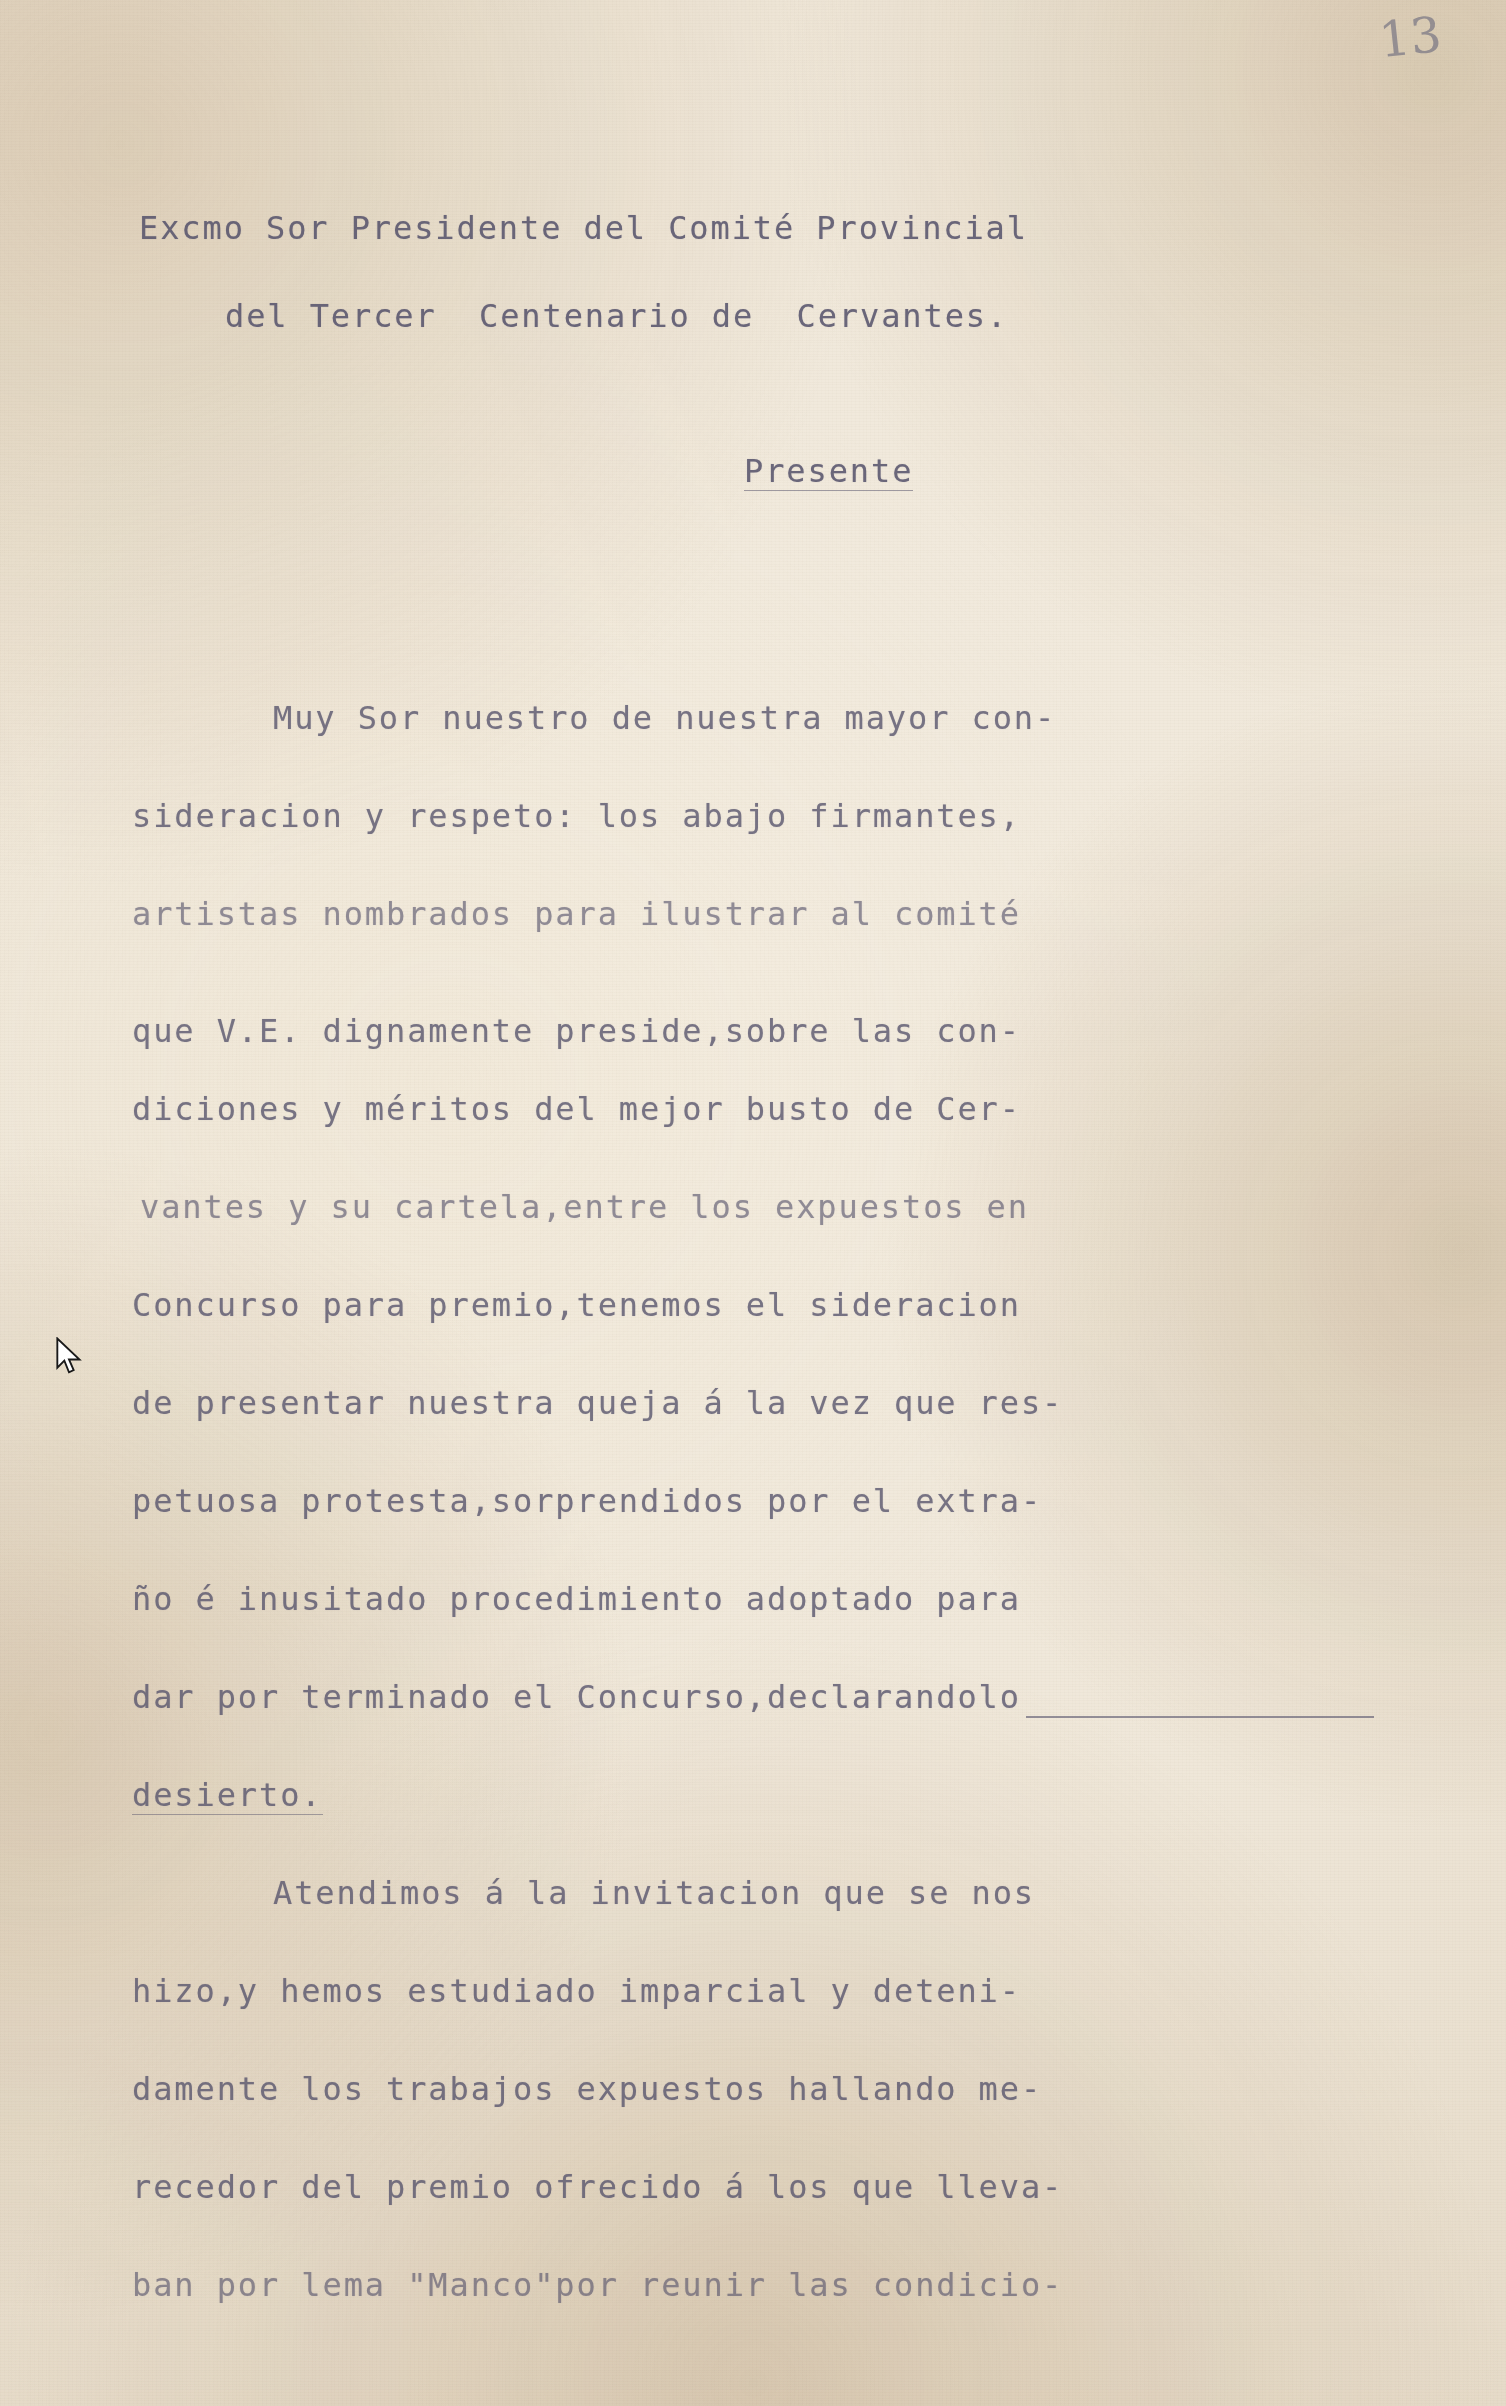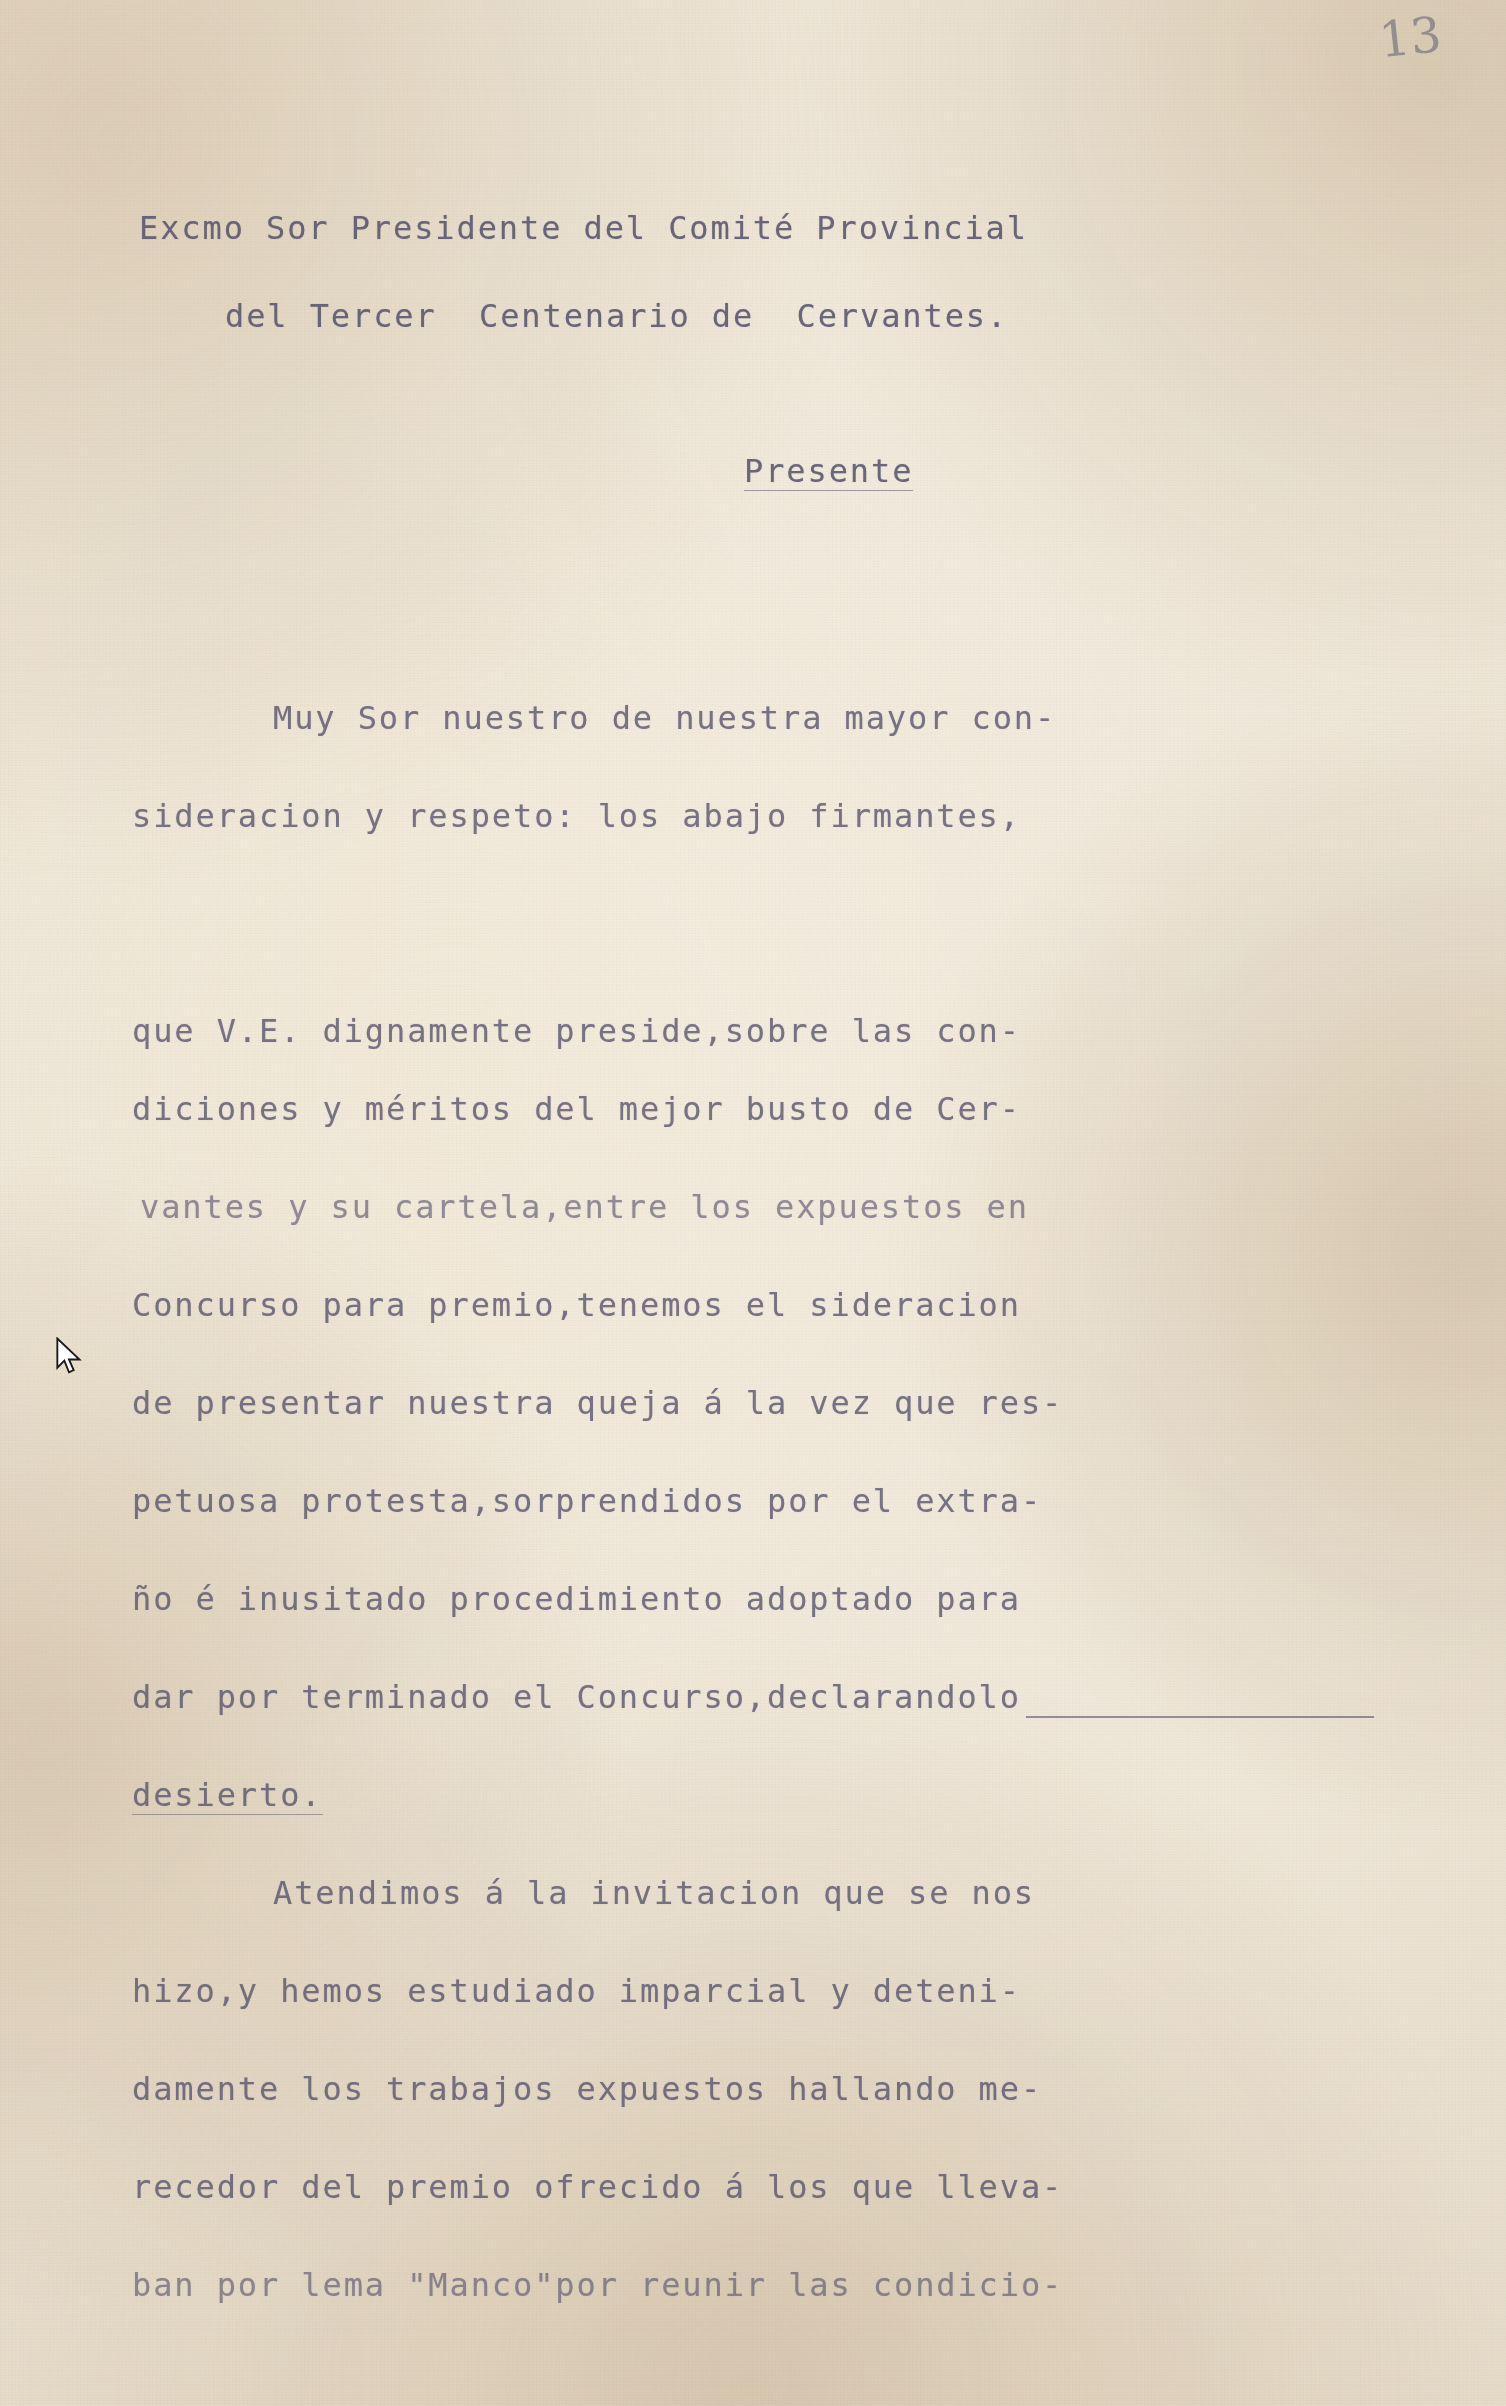--- a/index.html
+++ b/index.html
@@ -100,20 +100,21 @@
 
     <div class="page-number">13</div>
 
     <div class="tw strong" style="left:139px; top:209px;">Excmo Sor Presidente del Comité Provincial</div>
     <div class="tw strong" style="left:193px; top:297px;margin-left:32px;">del Tercer  Centenario de  Cervantes.</div>
 
     <div class="tw strong underline-word" style="left:744px; top:452px;">Presente</div>
 
     <div class="tw" style="left:273px; top:699px;">Muy Sor nuestro de nuestra mayor con-</div>
     <div class="tw" style="left:132px; top:797px;">sideracion y respeto: los abajo firmantes,</div>
+    <div class="tw faint" style="left:132px; top:895px;">artistas nombrados para ilustrar al comité</div>
     <div class="tw" style="left:132px; top:992px;margin-top:20px;">que V.E. dignamente preside,sobre las con-</div>
     <div class="tw" style="left:132px; top:1090px;">diciones y méritos del mejor busto de Cer-</div>
     <div class="tw faint" style="left:140px; top:1188px;">vantes y su cartela,entre los expuestos en</div>
     <div class="tw" style="left:132px; top:1286px;">Concurso para premio,tenemos el sideracion</div>
     <div class="tw" style="left:132px; top:1384px;">de presentar nuestra queja á la vez que res-</div>
     <div class="tw" style="left:132px; top:1482px;text-align:center;">petuosa protesta,sorprendidos por el extra-</div>
     <div class="tw" style="left:132px; top:1580px;text-align:right;">ño é inusitado procedimiento adoptado para</div>
 
     <div class="tw" style="left:132px; top:1678px;"><span>dar por terminado el Concurso,declarandolo</span></div>
     <div class="tw" style="left:132px; top:1776px;"><span class="underline-word">desierto.</span></div>

